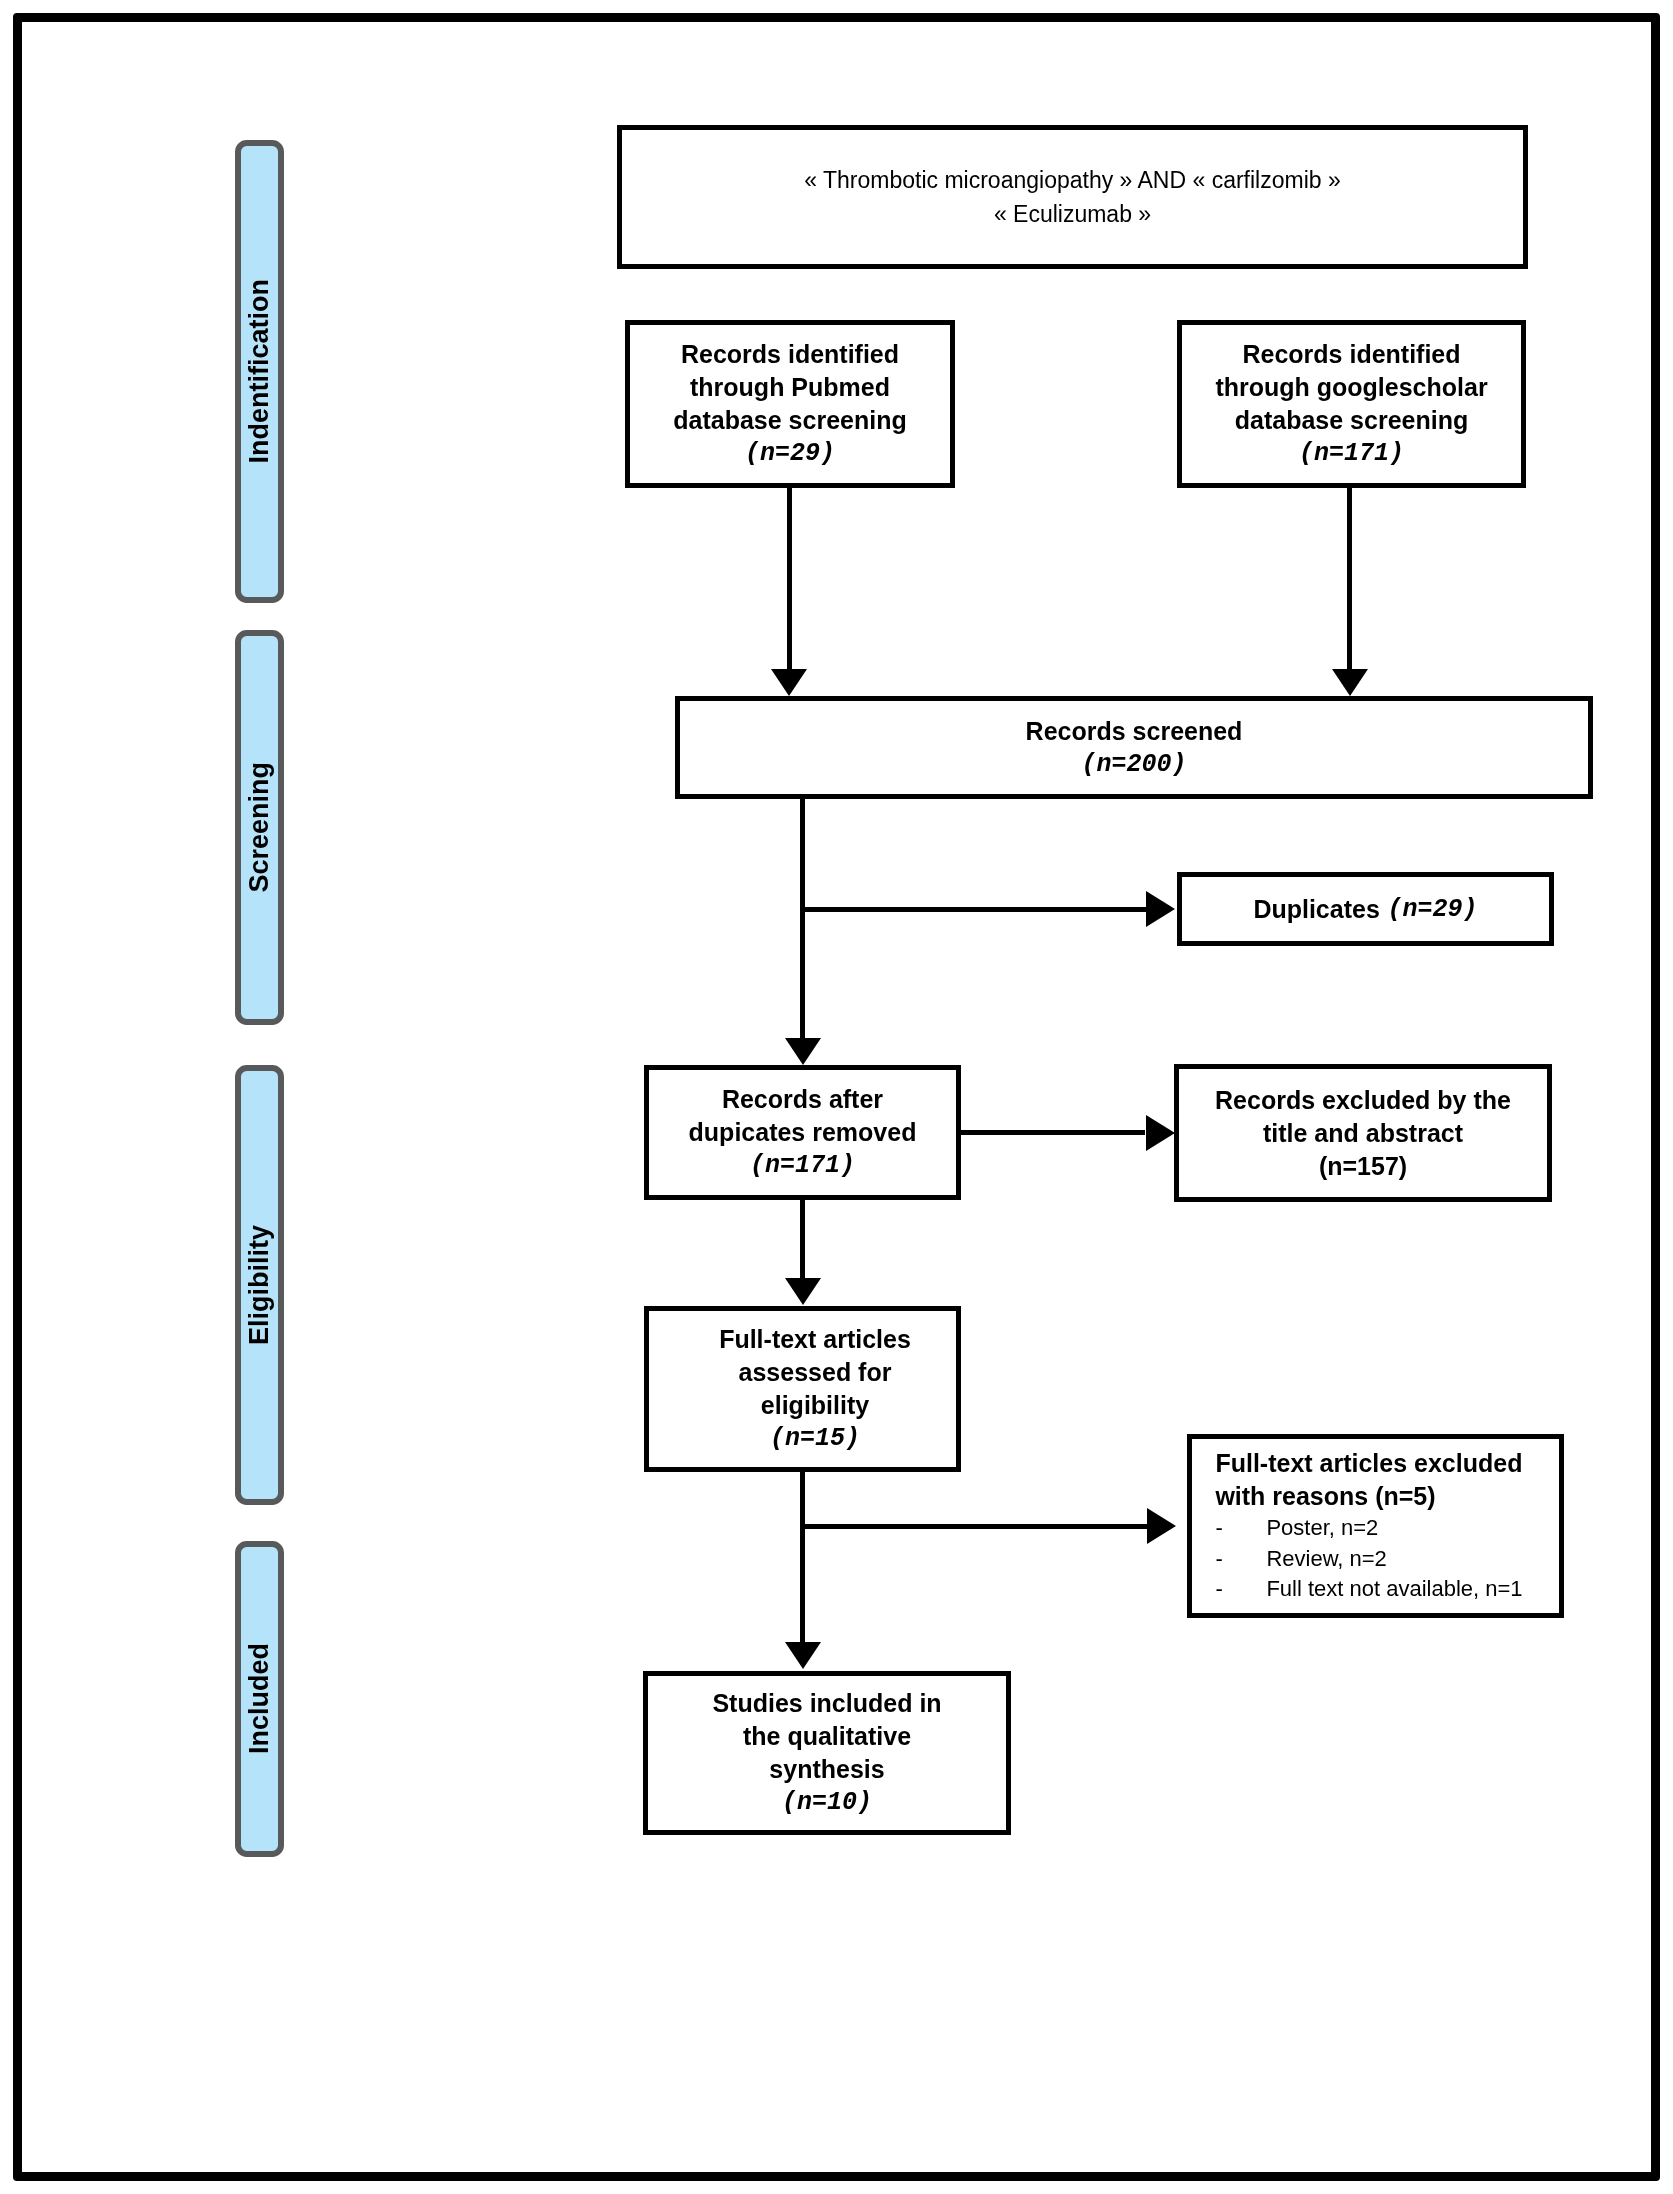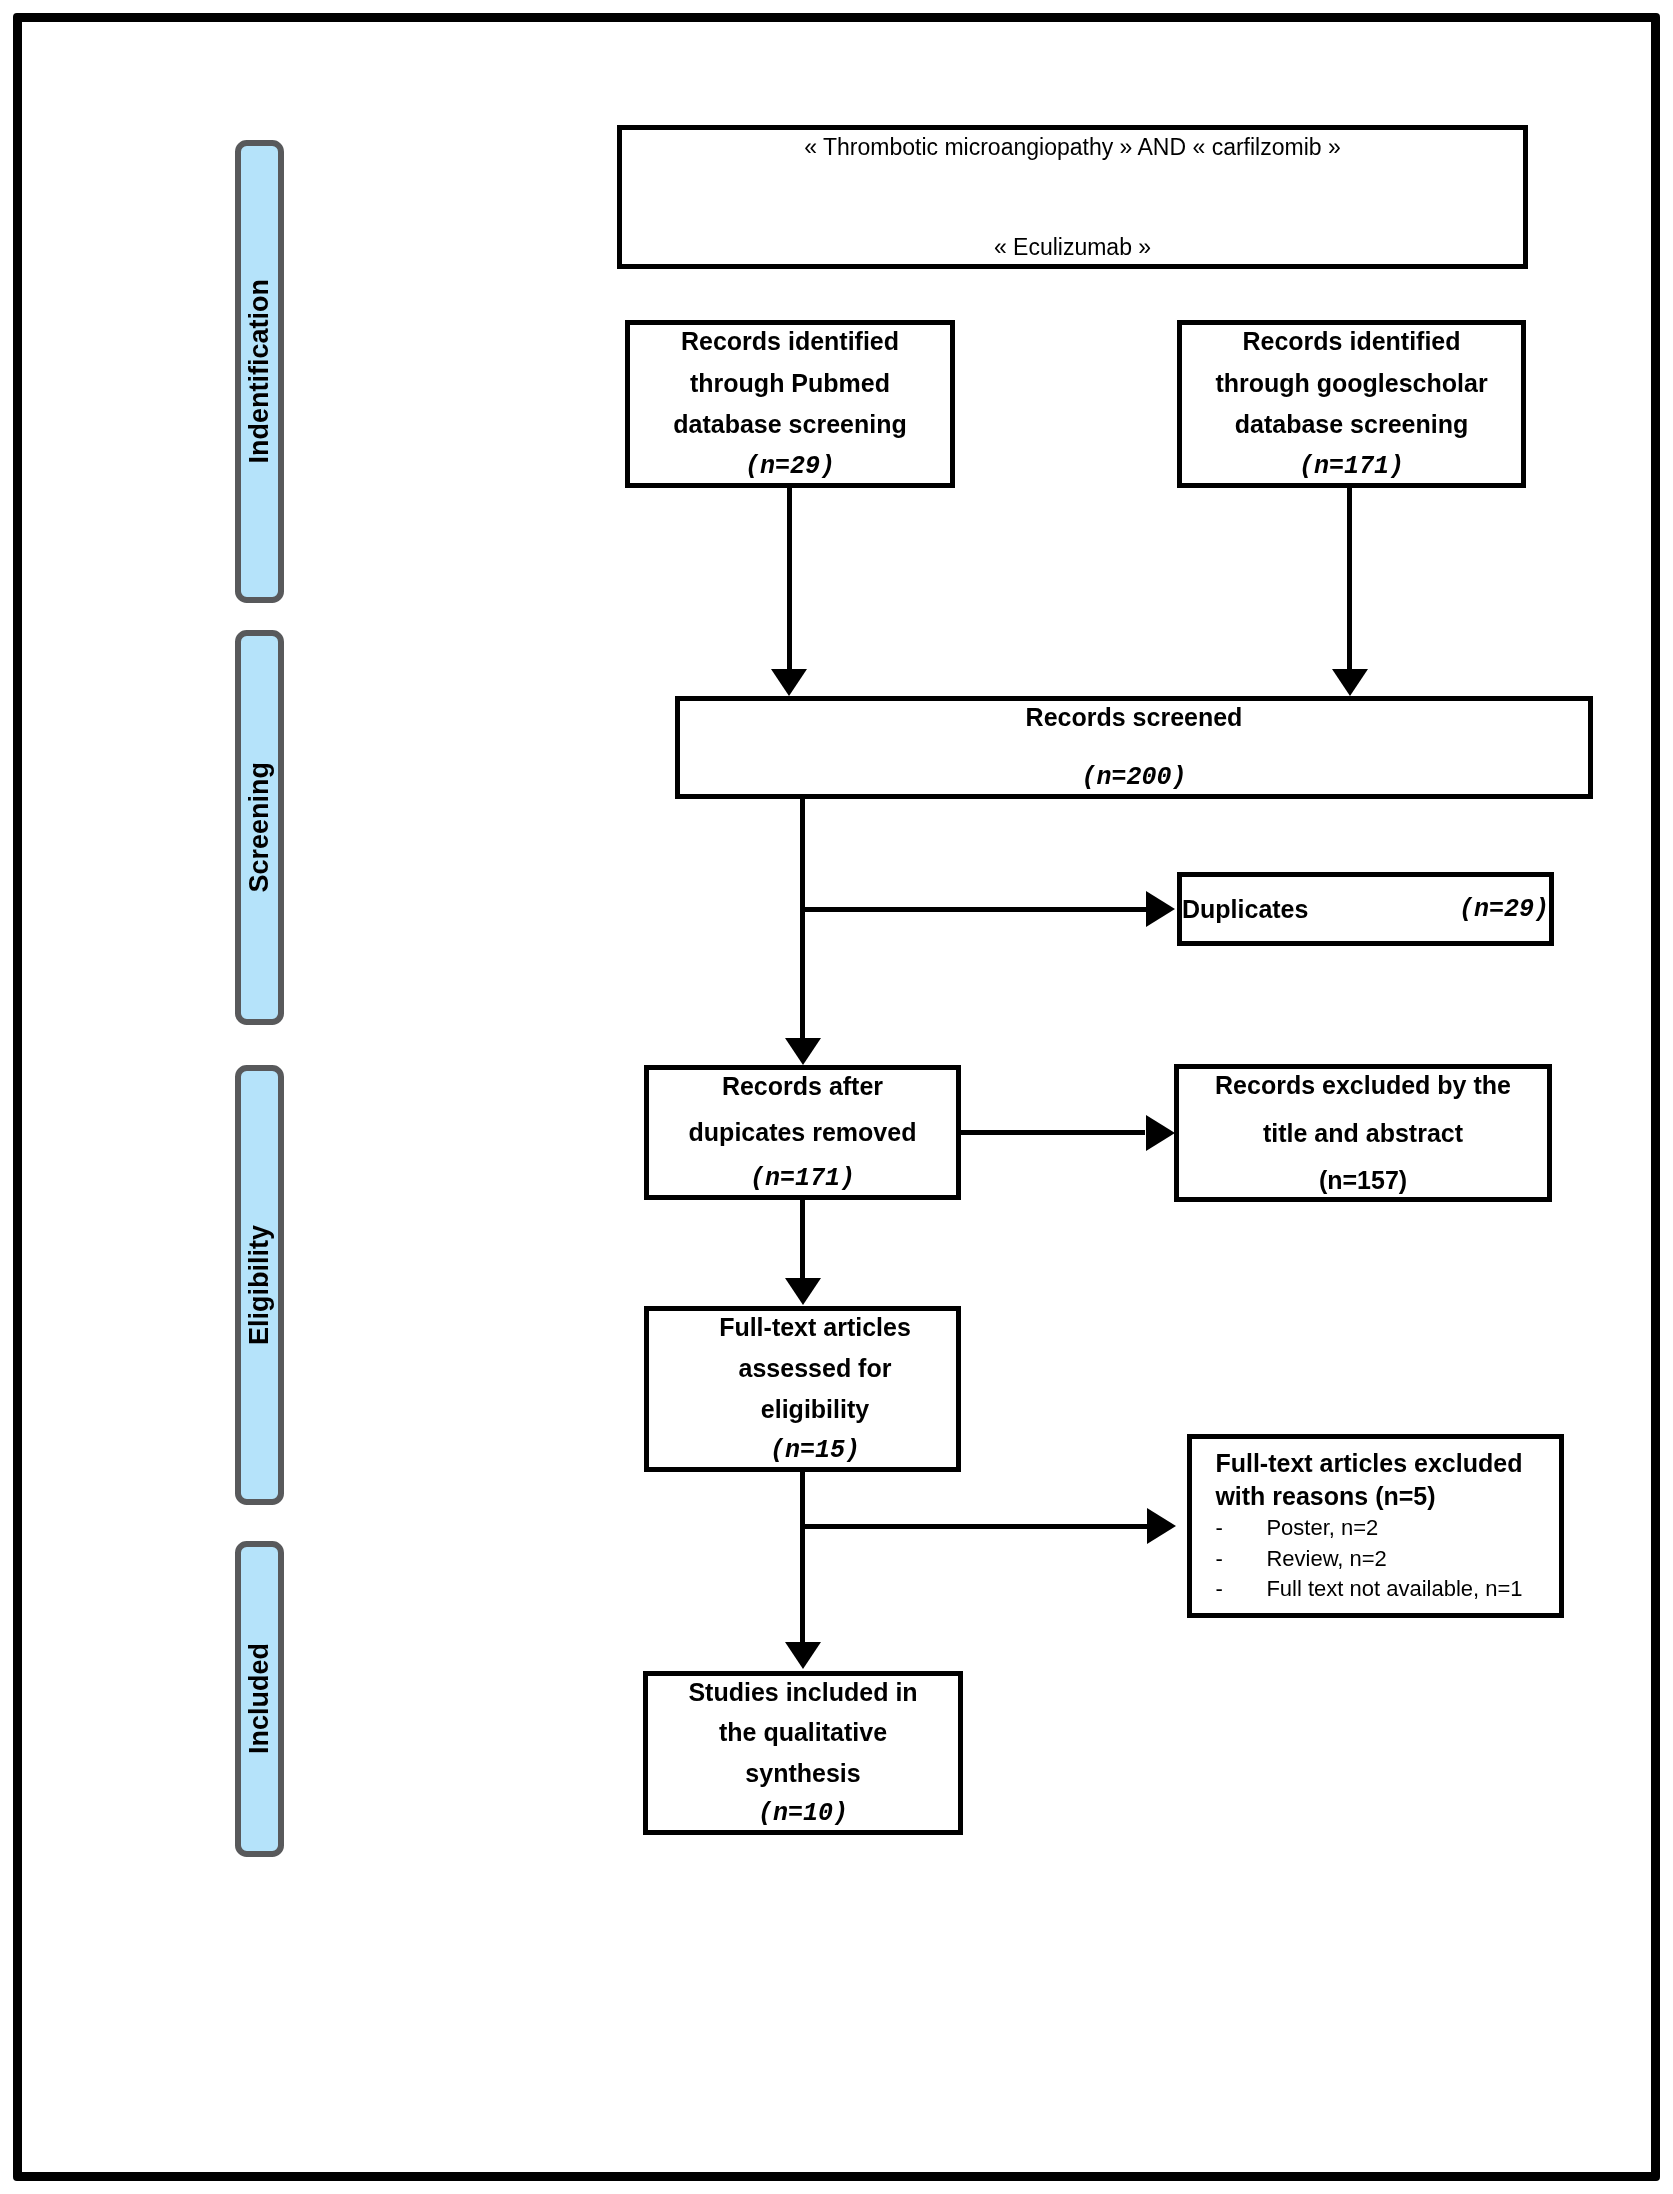--- a/index.html
+++ b/index.html
@@ -11,35 +11,35 @@
     color:#000;
     overflow:hidden;
   }
   #frame{
     position:absolute;left:13px;top:13px;right:13px;bottom:13px;
     border:9px solid #000;border-radius:3.9px;
   }
   
   .box{
     position:absolute;border:5.2px solid #000;background:#fff;
-    display:flex;flex-direction:column;align-items:center;justify-content:space-between;
+    display:flex;flex-direction:column;align-items:center;justify-content:center;
     text-align:center;font-weight:700;font-size:25px;line-height:1.32;
     box-sizing:border-box;
   }
   .box .it{font-style:italic;font-family:Liberation Mono, monospace;}
   #query-box{left:617px;top:125px;width:911px;height:144px;font-weight:400;font-size:23px;line-height:1.5;}
   #pubmed-box{left:625px;top:320px;width:330px;height:168px;}
   #gscholar-box{left:1177px;top:320px;width:349px;height:168px;}
   #screened-box{left:635px;top:696px;width:918px;height:103px;margin-left:40px;}
   #duplicates-box{left:1177px;top:872px;width:377px;height:74px;flex-direction:row;gap:7.8px;}
   #afterdup-box{left:644px;top:1065px;width:317px;height:135px;}
   #excluded-box{left:1174px;top:1064px;width:378px;height:138px;}
   #fulltext-box{left:644px;top:1306px;width:317px;height:166px;padding-left:25px;}
   #ftexcluded-box{left:1176px;top:1434px;width:377px;height:184px;align-items:flex-start;justify-content:center;text-align:left;padding:6.5px 13px 6.5px 23.4px;margin-left:11px;}
-  #studies-box{left:643px;top:1671px;width:320px;height:164px;}
+  #studies-box{left:643px;top:1671px;width:368px;height:164px;}
   #ftexcluded-box .reason{display:flex;font-weight:400;font-size:22px;line-height:1.4;}
   #ftexcluded-box .reason .dash{width:51px;flex:0 0 51px;}
   
   .stage{
     position:absolute;left:235px;width:49px;
     background:#b5e3fa;border:6.5px solid #58595b;border-radius:11.7px;
     display:flex;align-items:center;justify-content:center;
     box-sizing:border-box;
   }
   .stage span{

